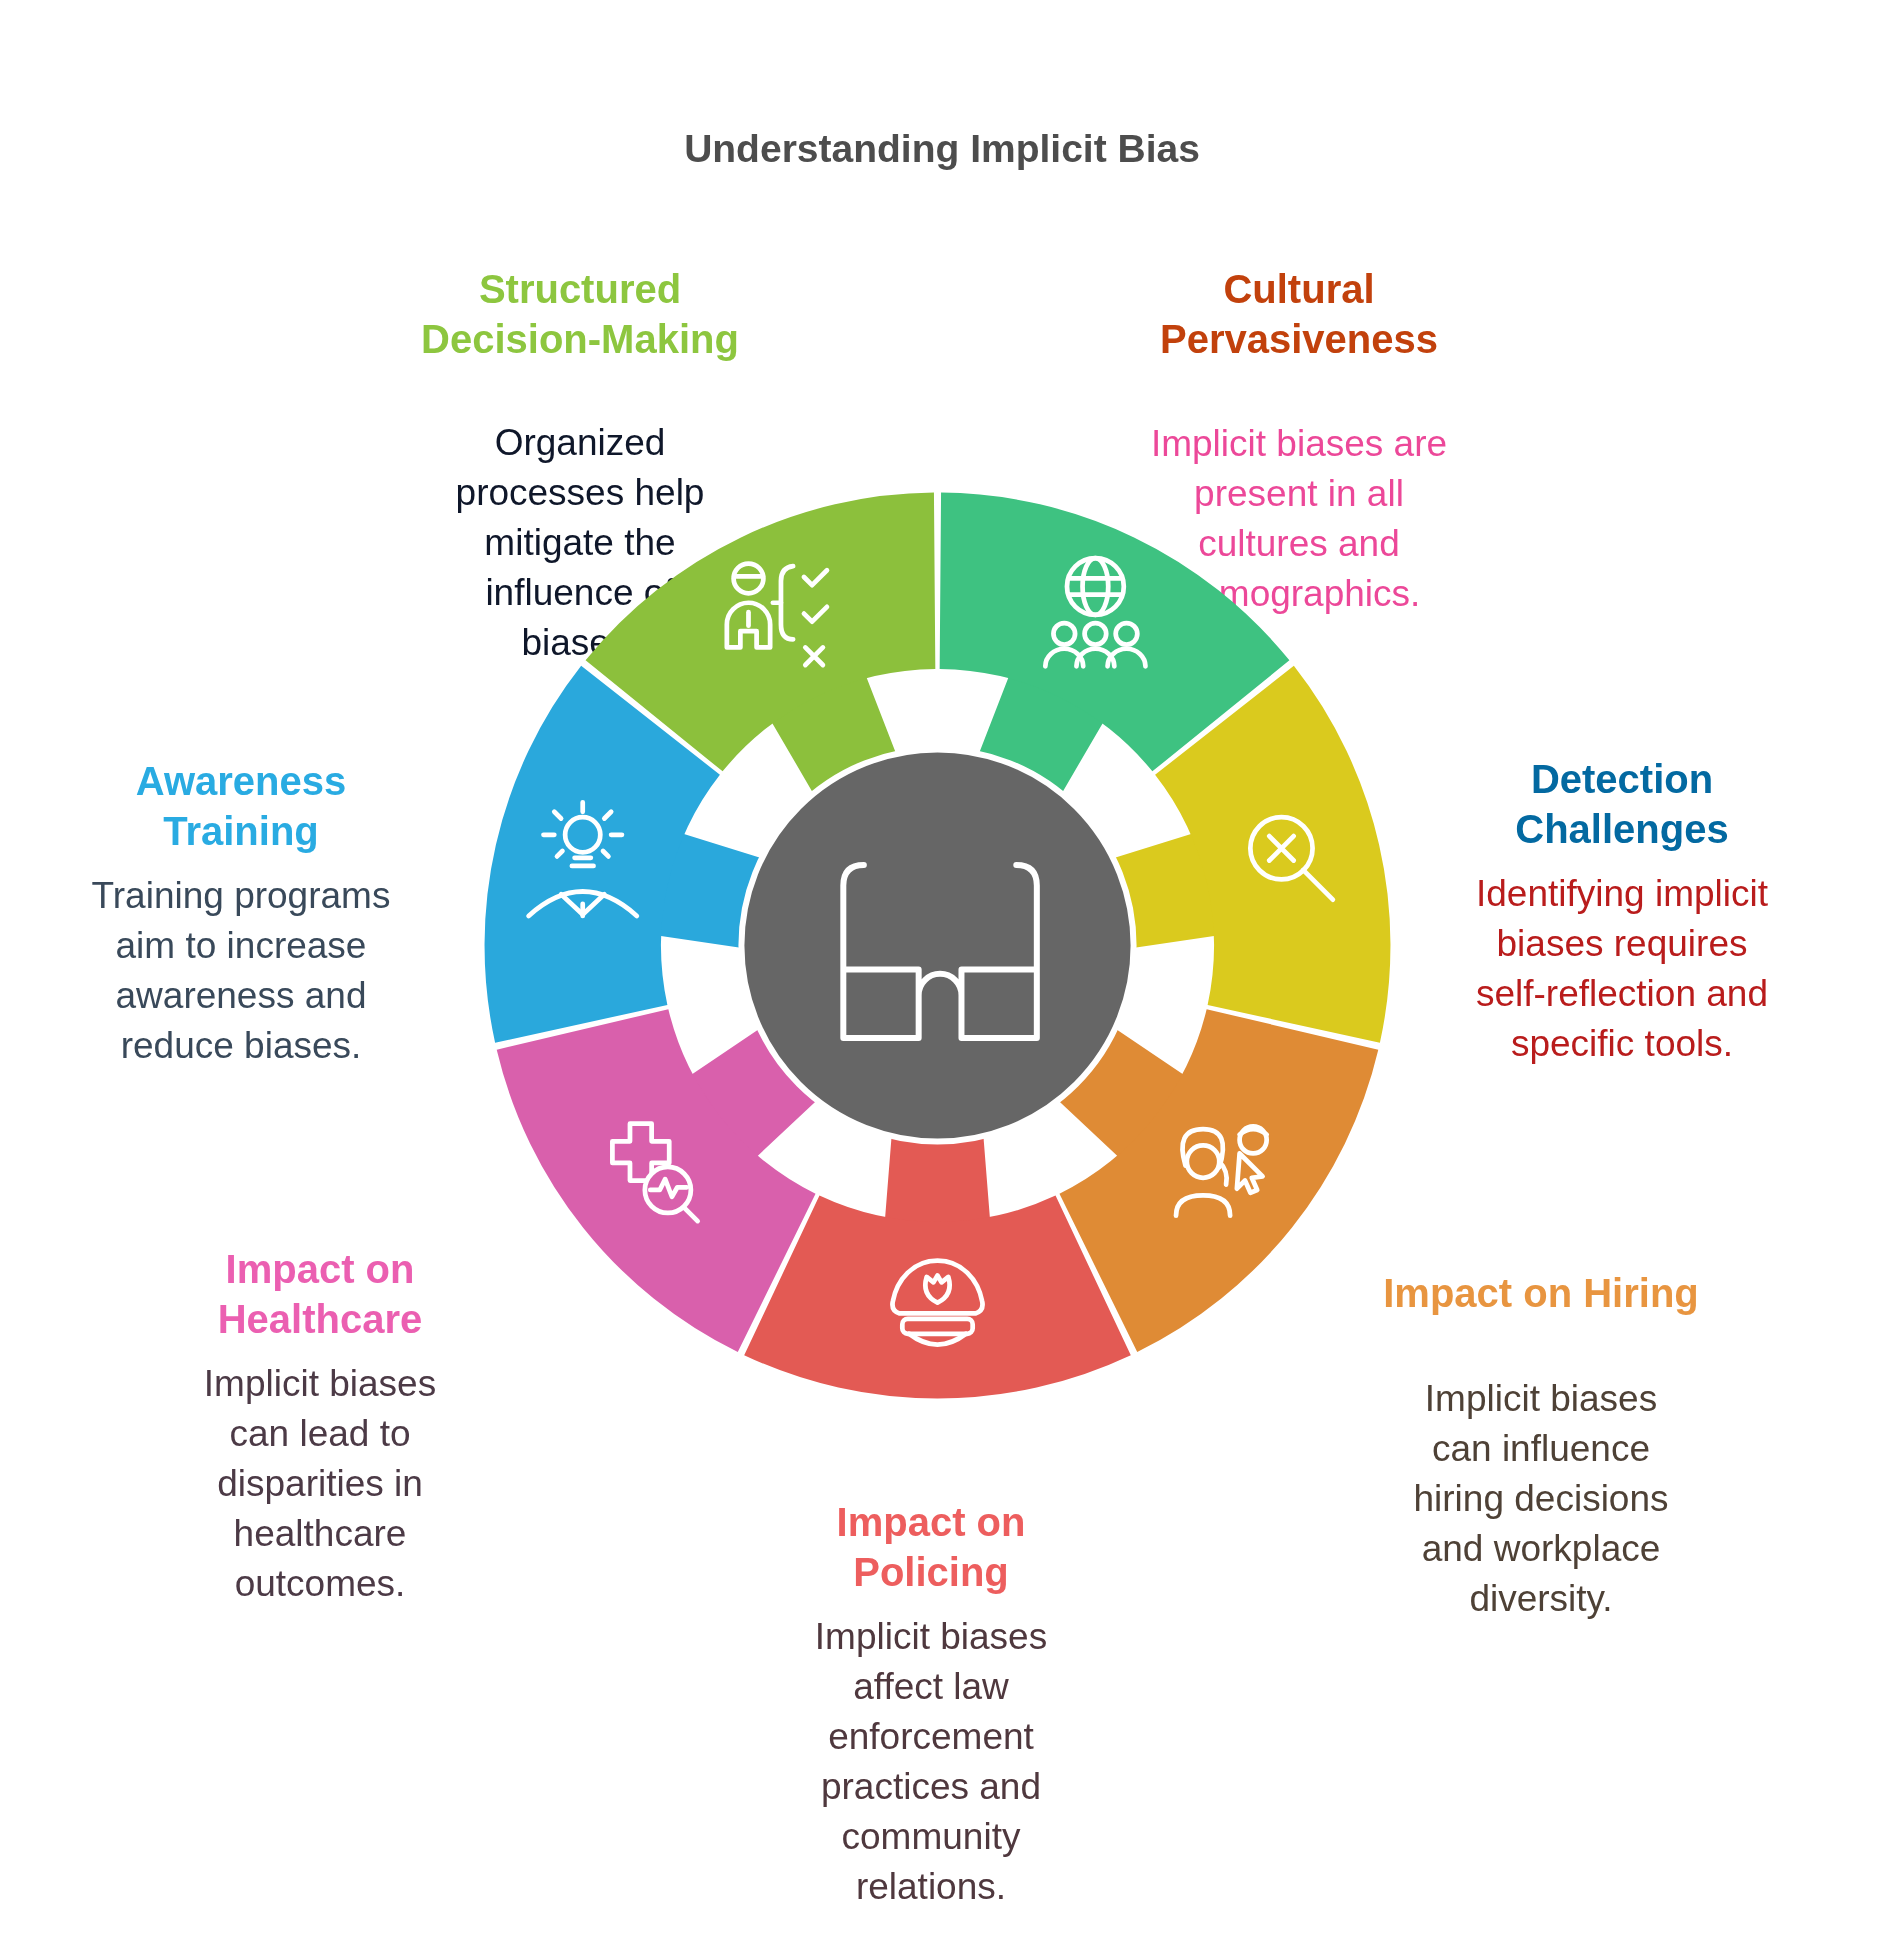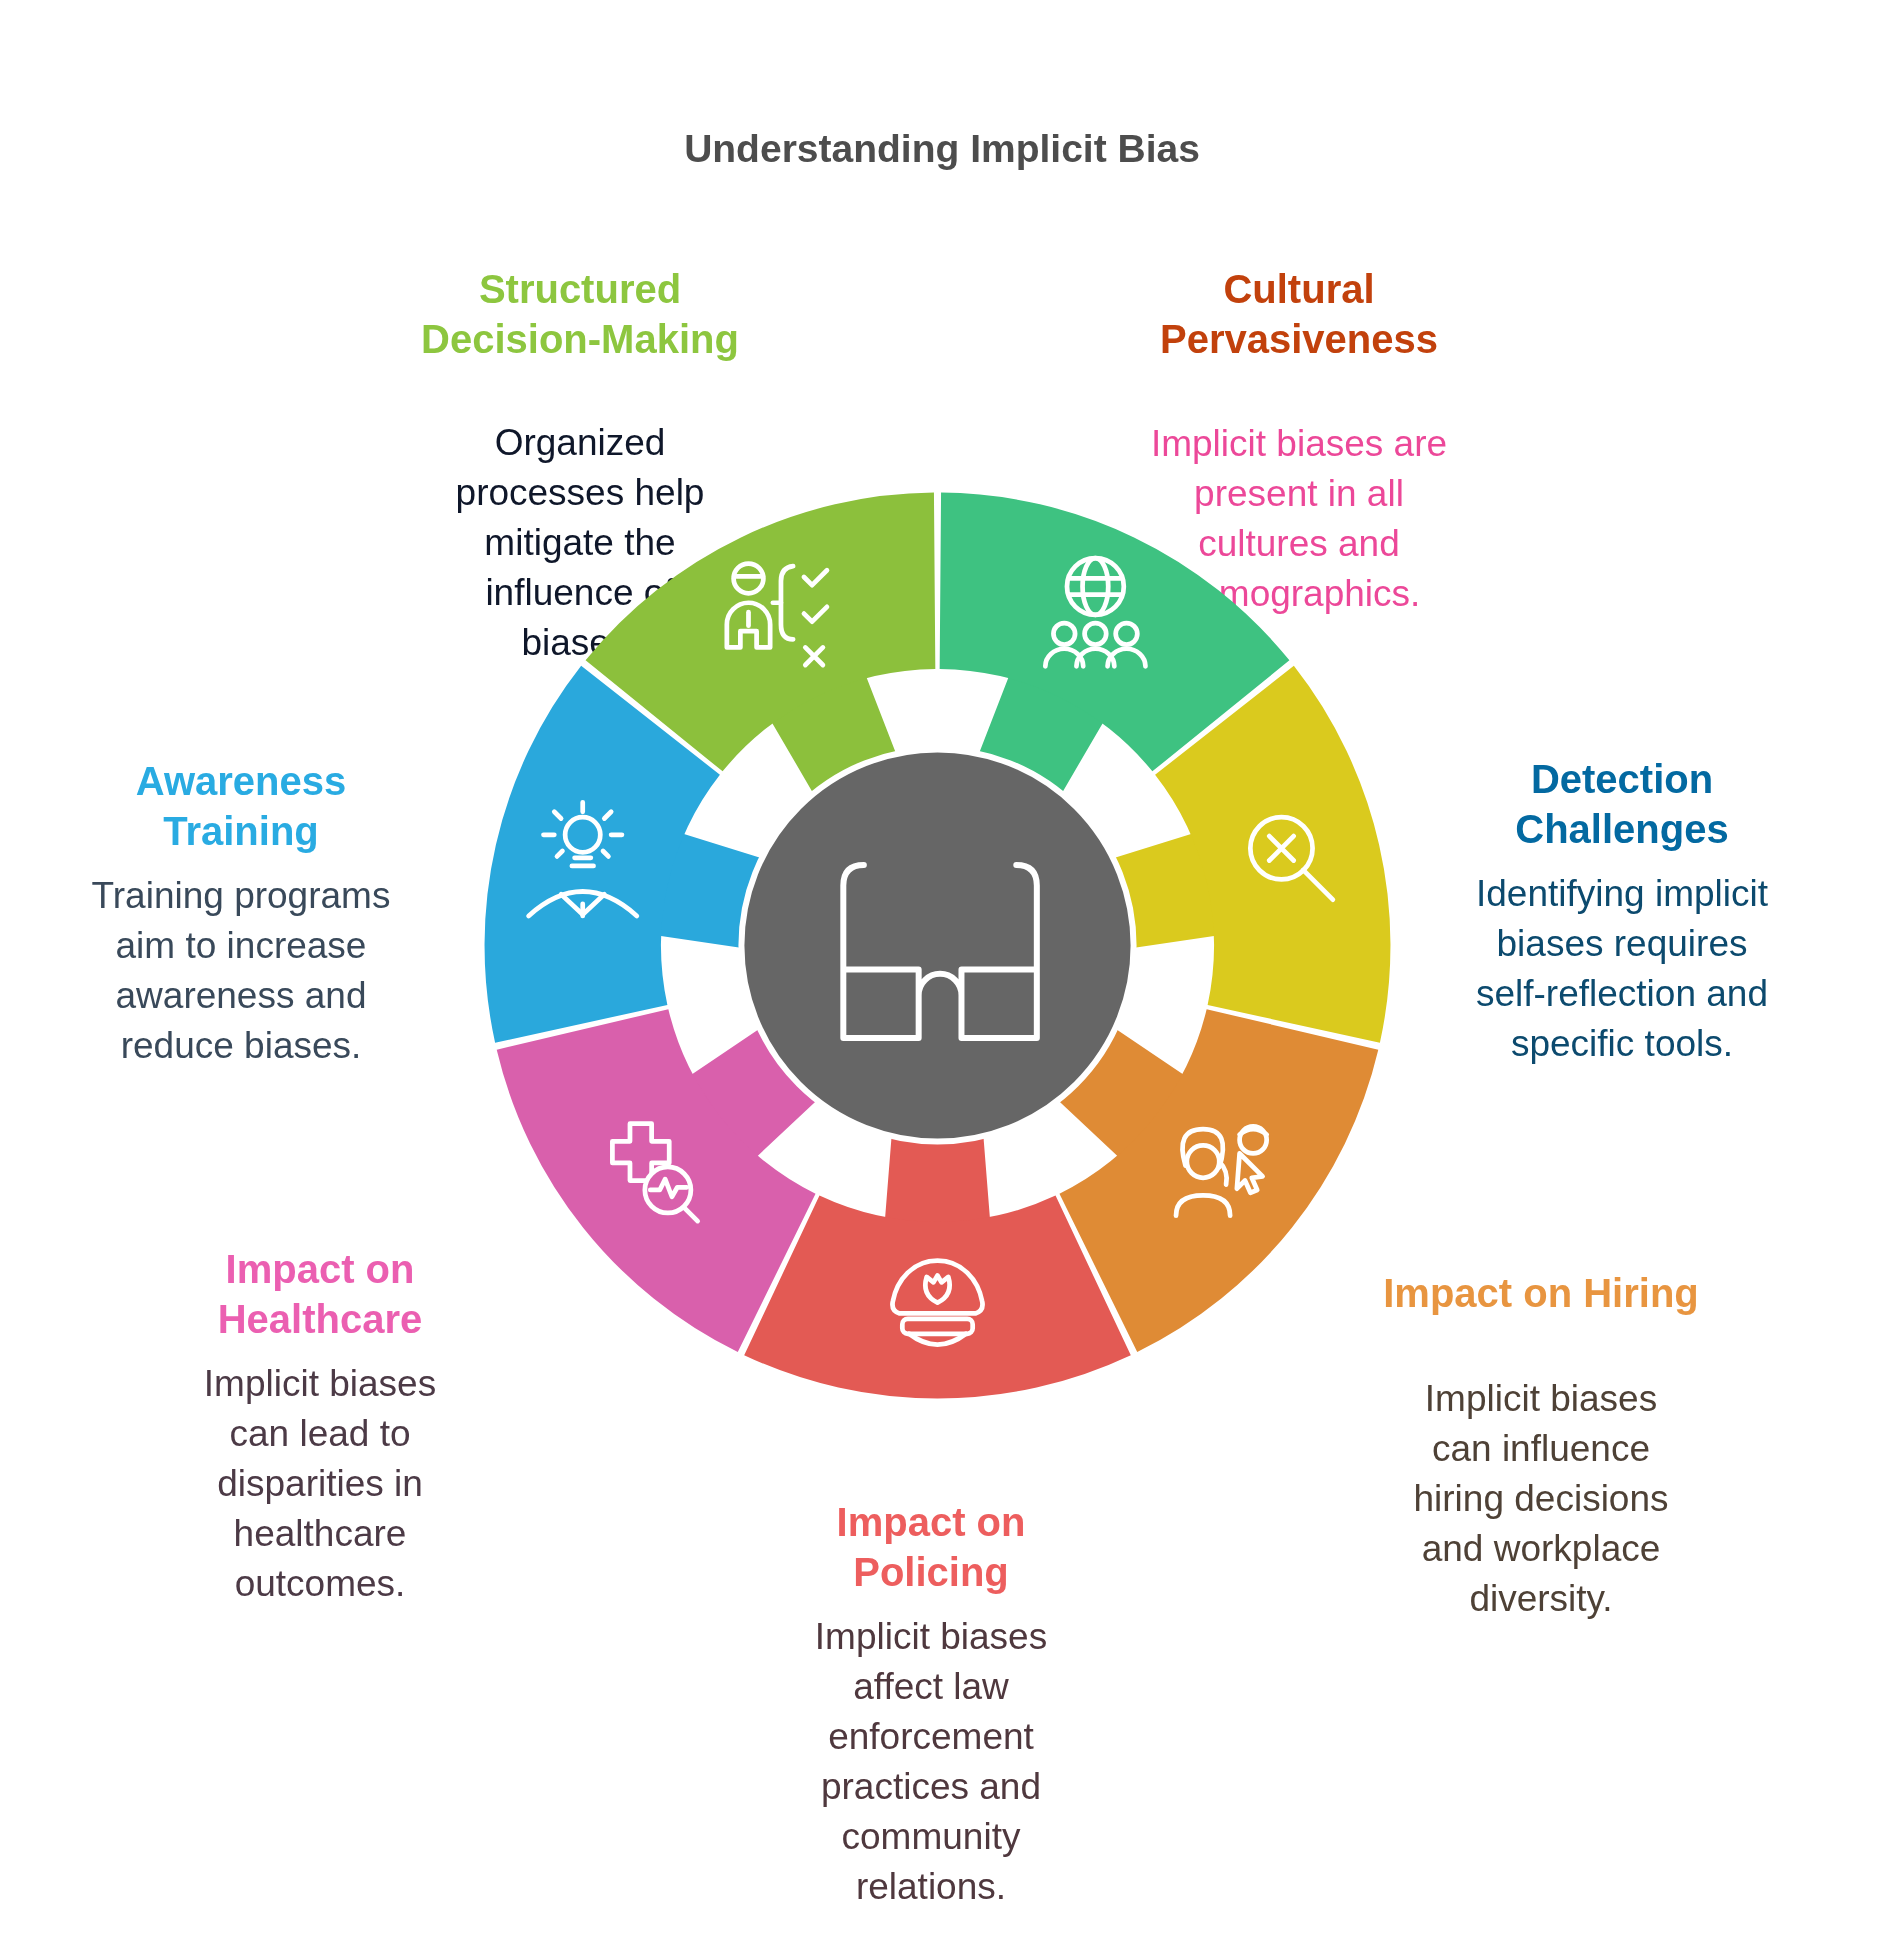--- a/index.html
+++ b/index.html
@@ -47,21 +47,21 @@
 Pervasiveness</div>
   <div class="body" style="color: #ec4899; margin-top: 40px;">Implicit biases are
 present in all
 cultures and
 demographics.</div>
 </div>
 
 <div class="block" id="blk-detection">
   <div class="heading" style="color: #0369a1;">Detection
 Challenges</div>
-  <div class="body" style="color: #0c4a6e;">Identifying implicit
+  <div class="body" style="color: #b91c1c;">Identifying implicit
 biases requires
 self-reflection and
 specific tools.</div>
 </div>
 
 <div class="block" id="blk-hiring">
   <div class="heading" style="color: rgb(232, 149, 64);">Impact on Hiring</div>
   <div class="body" style="color: rgb(78, 65, 54);">Implicit biases
 can influence
 hiring decisions

